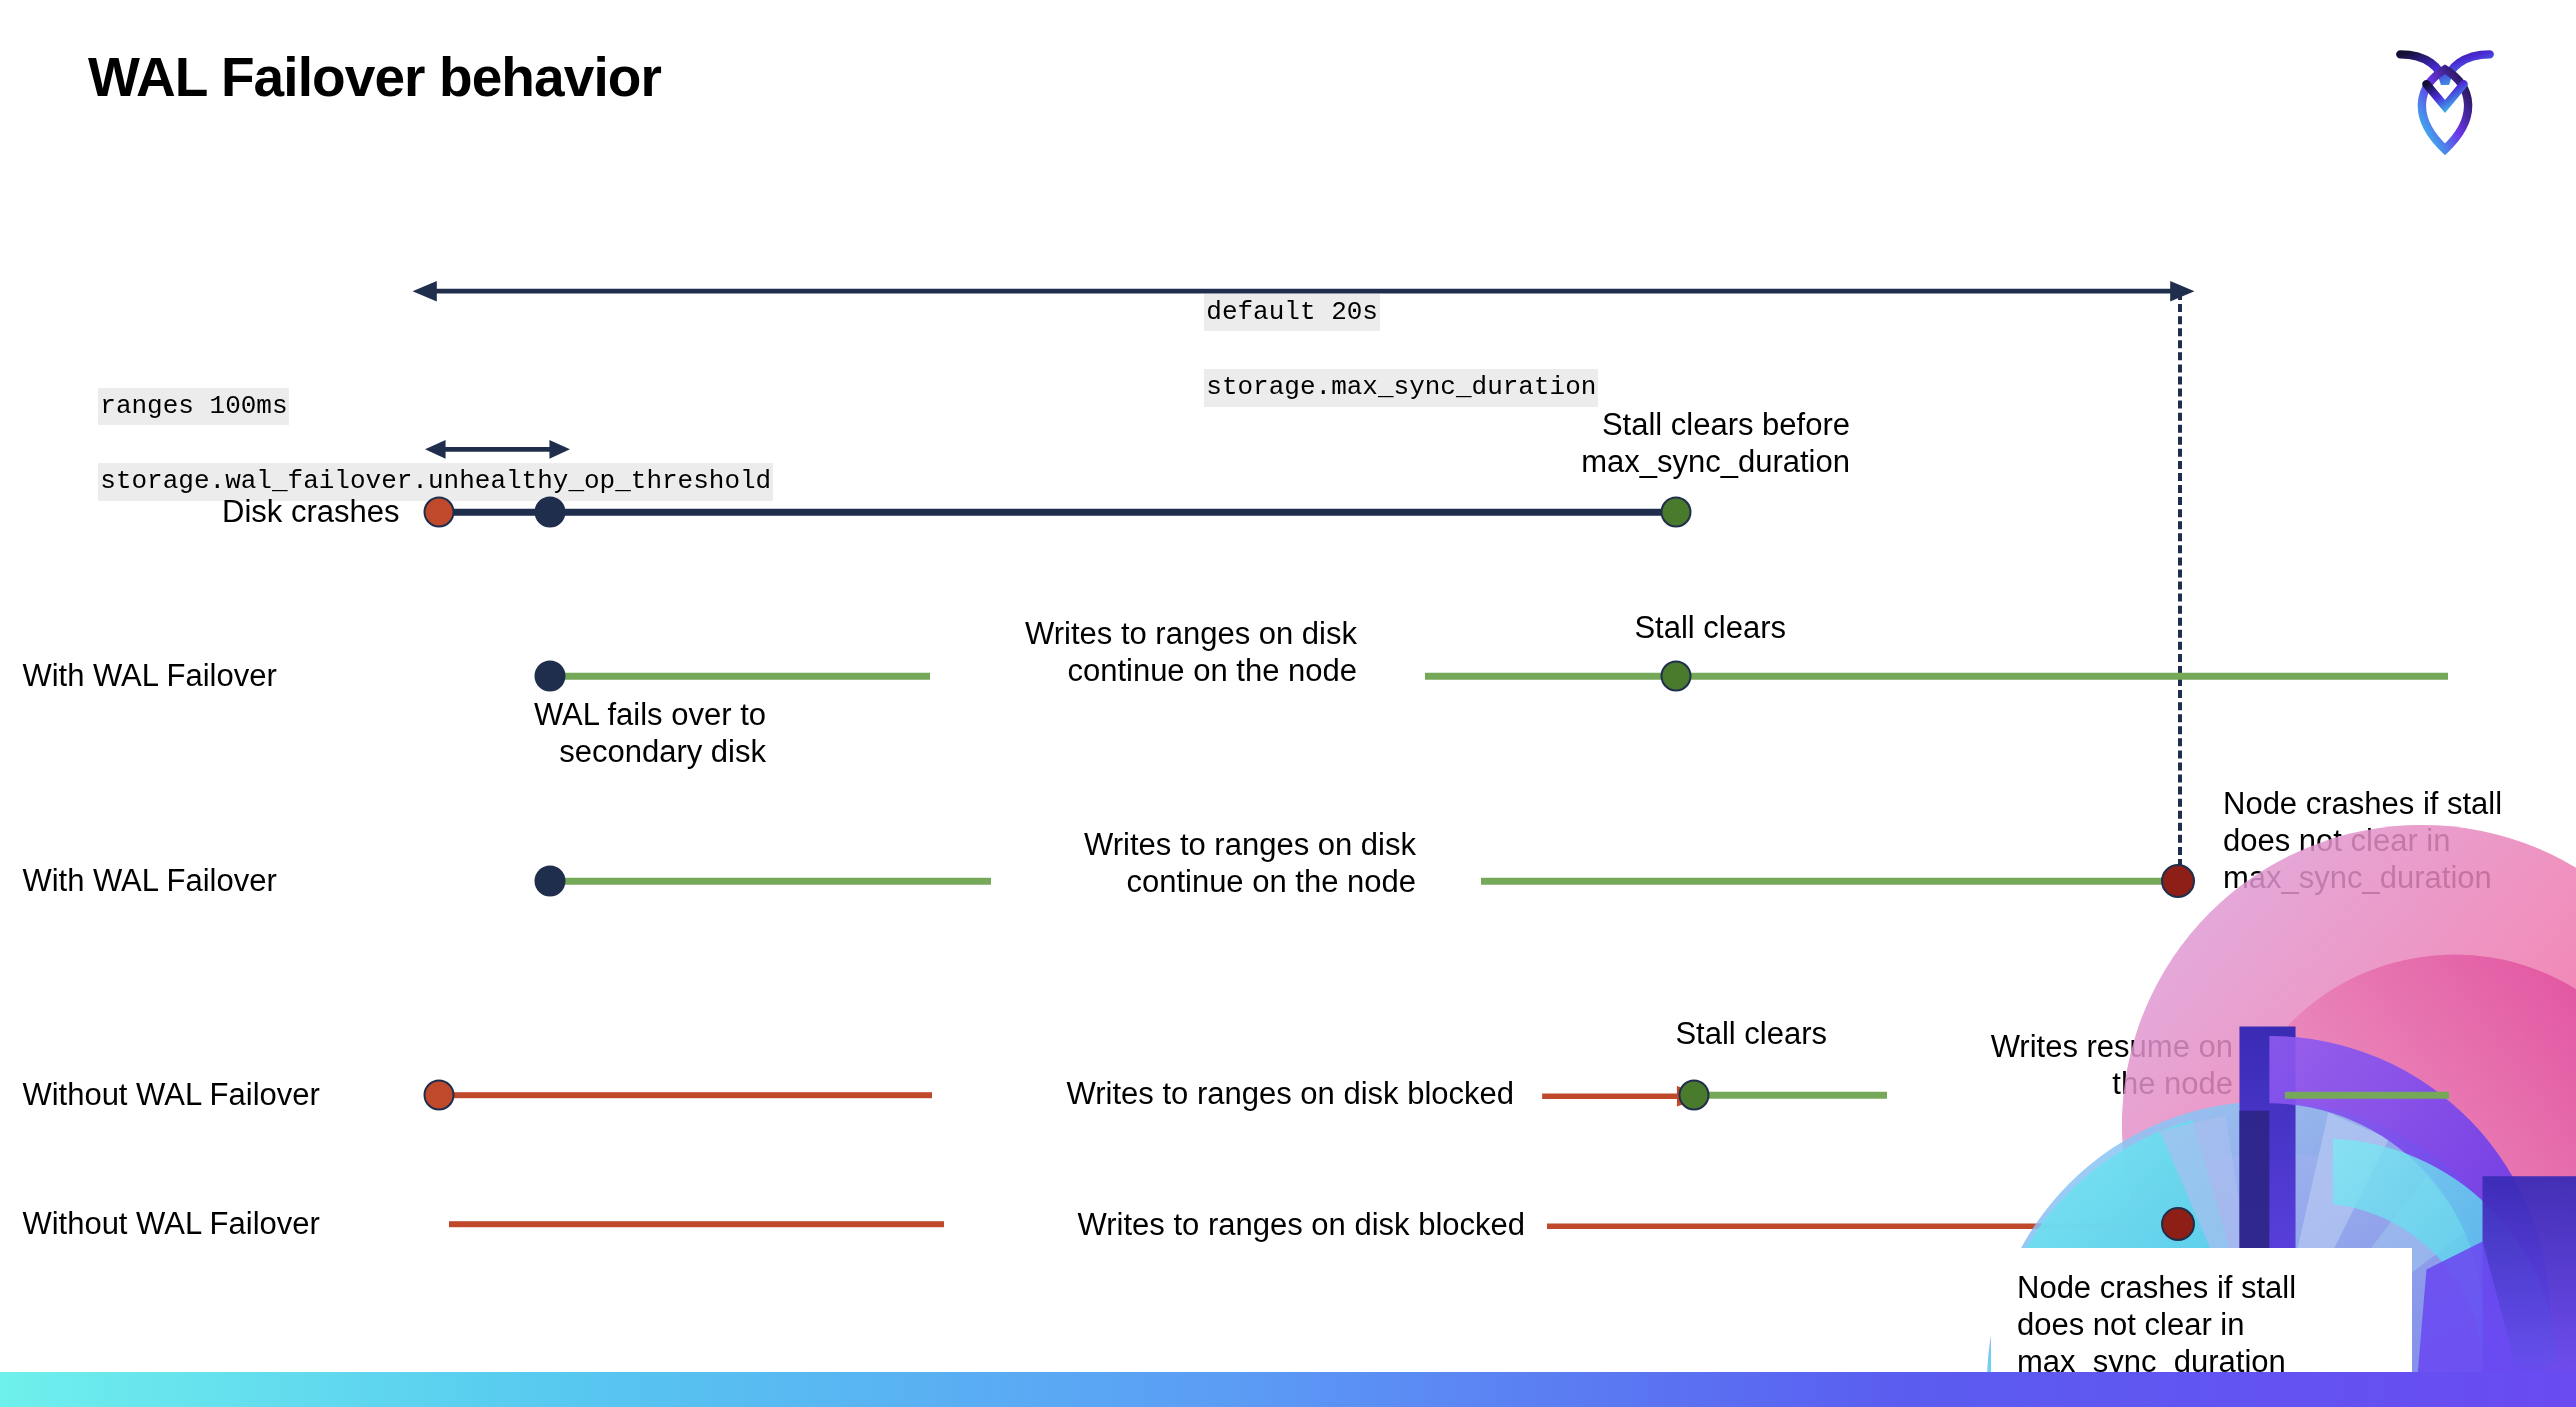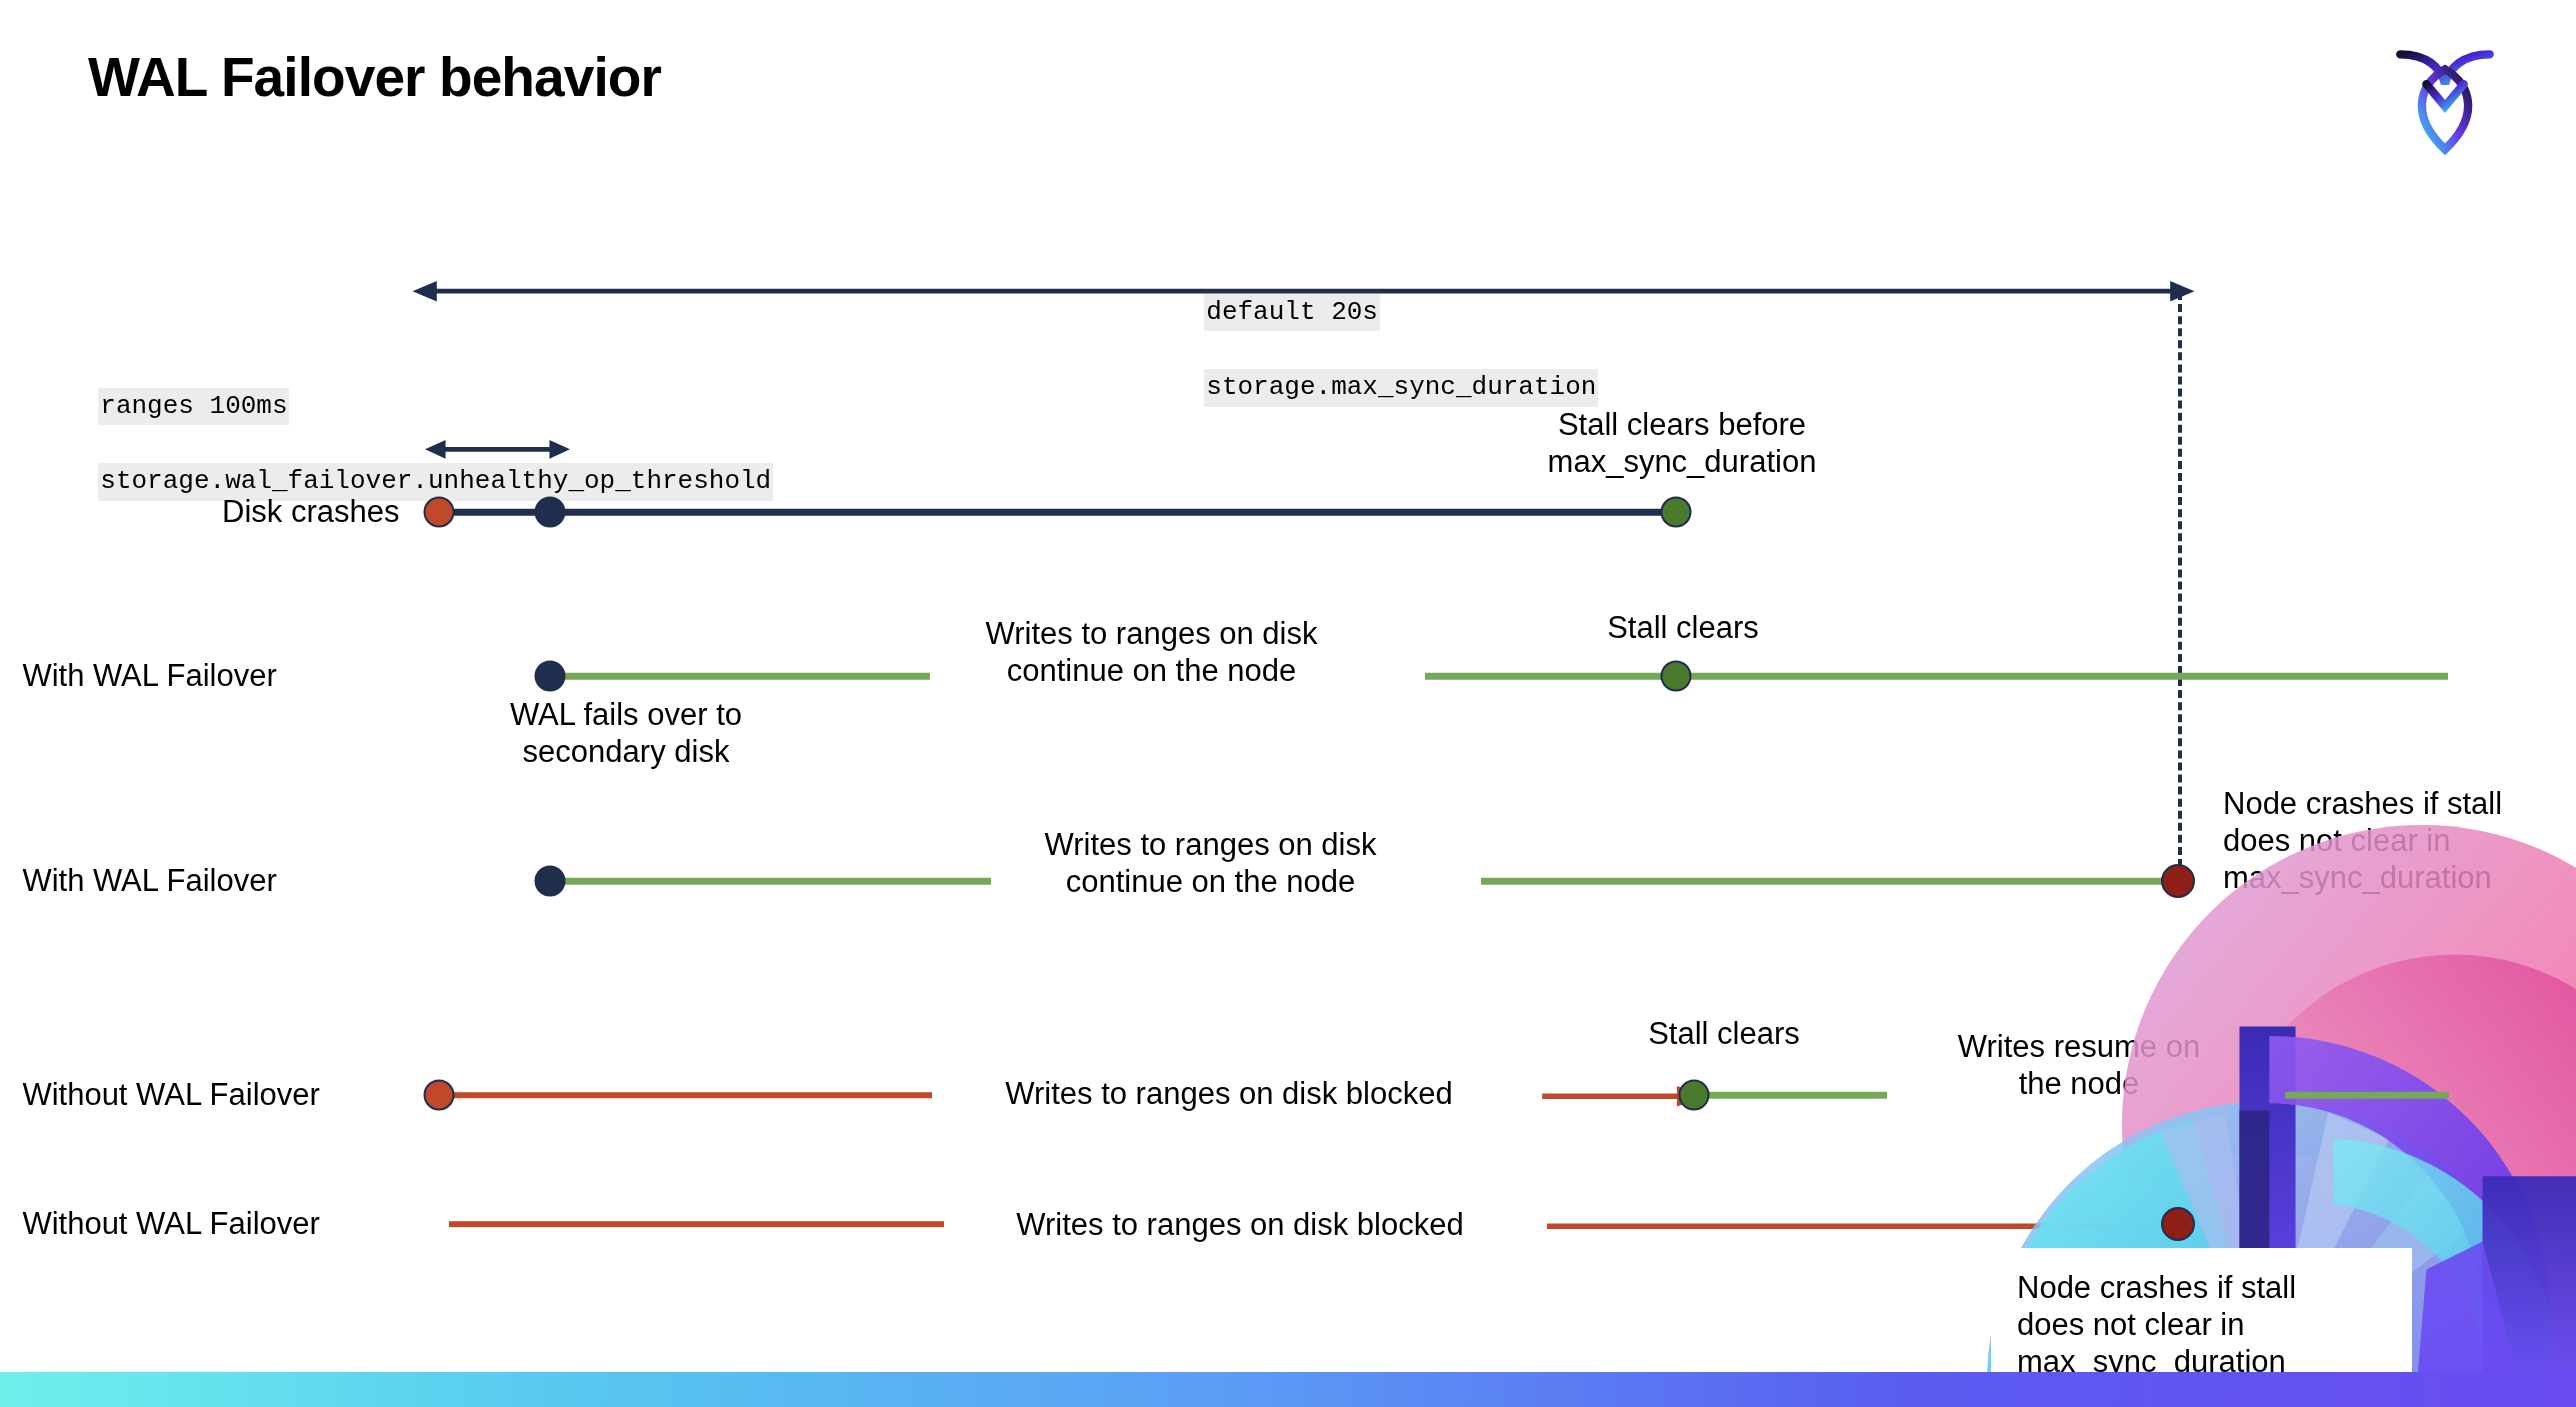--- a/index.html
+++ b/index.html
@@ -32,21 +32,21 @@
     background:linear-gradient(90deg,#6ef0ec 0%,#57c8f0 22%,#5b9cf5 48%,#5a5cf0 74%,#6a4bf2 100%);
   }
 
   
   .lane-label{
     position:absolute;font-size:31px;color:#000;white-space:nowrap;
     transform:translateY(-50%);
   }
   .note{
     position:absolute;font-size:31px;color:#000;line-height:1.20;
-    text-align:center;white-space:pre-line;
+    text-align:right;white-space:pre-line;
   }
   .note.left{text-align:left;}
   .code-note{
     position:absolute;font-family:"Liberation Mono", monospace;
     font-size:26px;color:#000000;line-height:1.45;white-space:pre;
   }
   .code-note span{background:#ececec;display:inline-block;padding:0 1.9px;}
 
   .seg{position:absolute;transform:translateY(-50%);}
   .seg.navy{background:#1f2e4d;}

